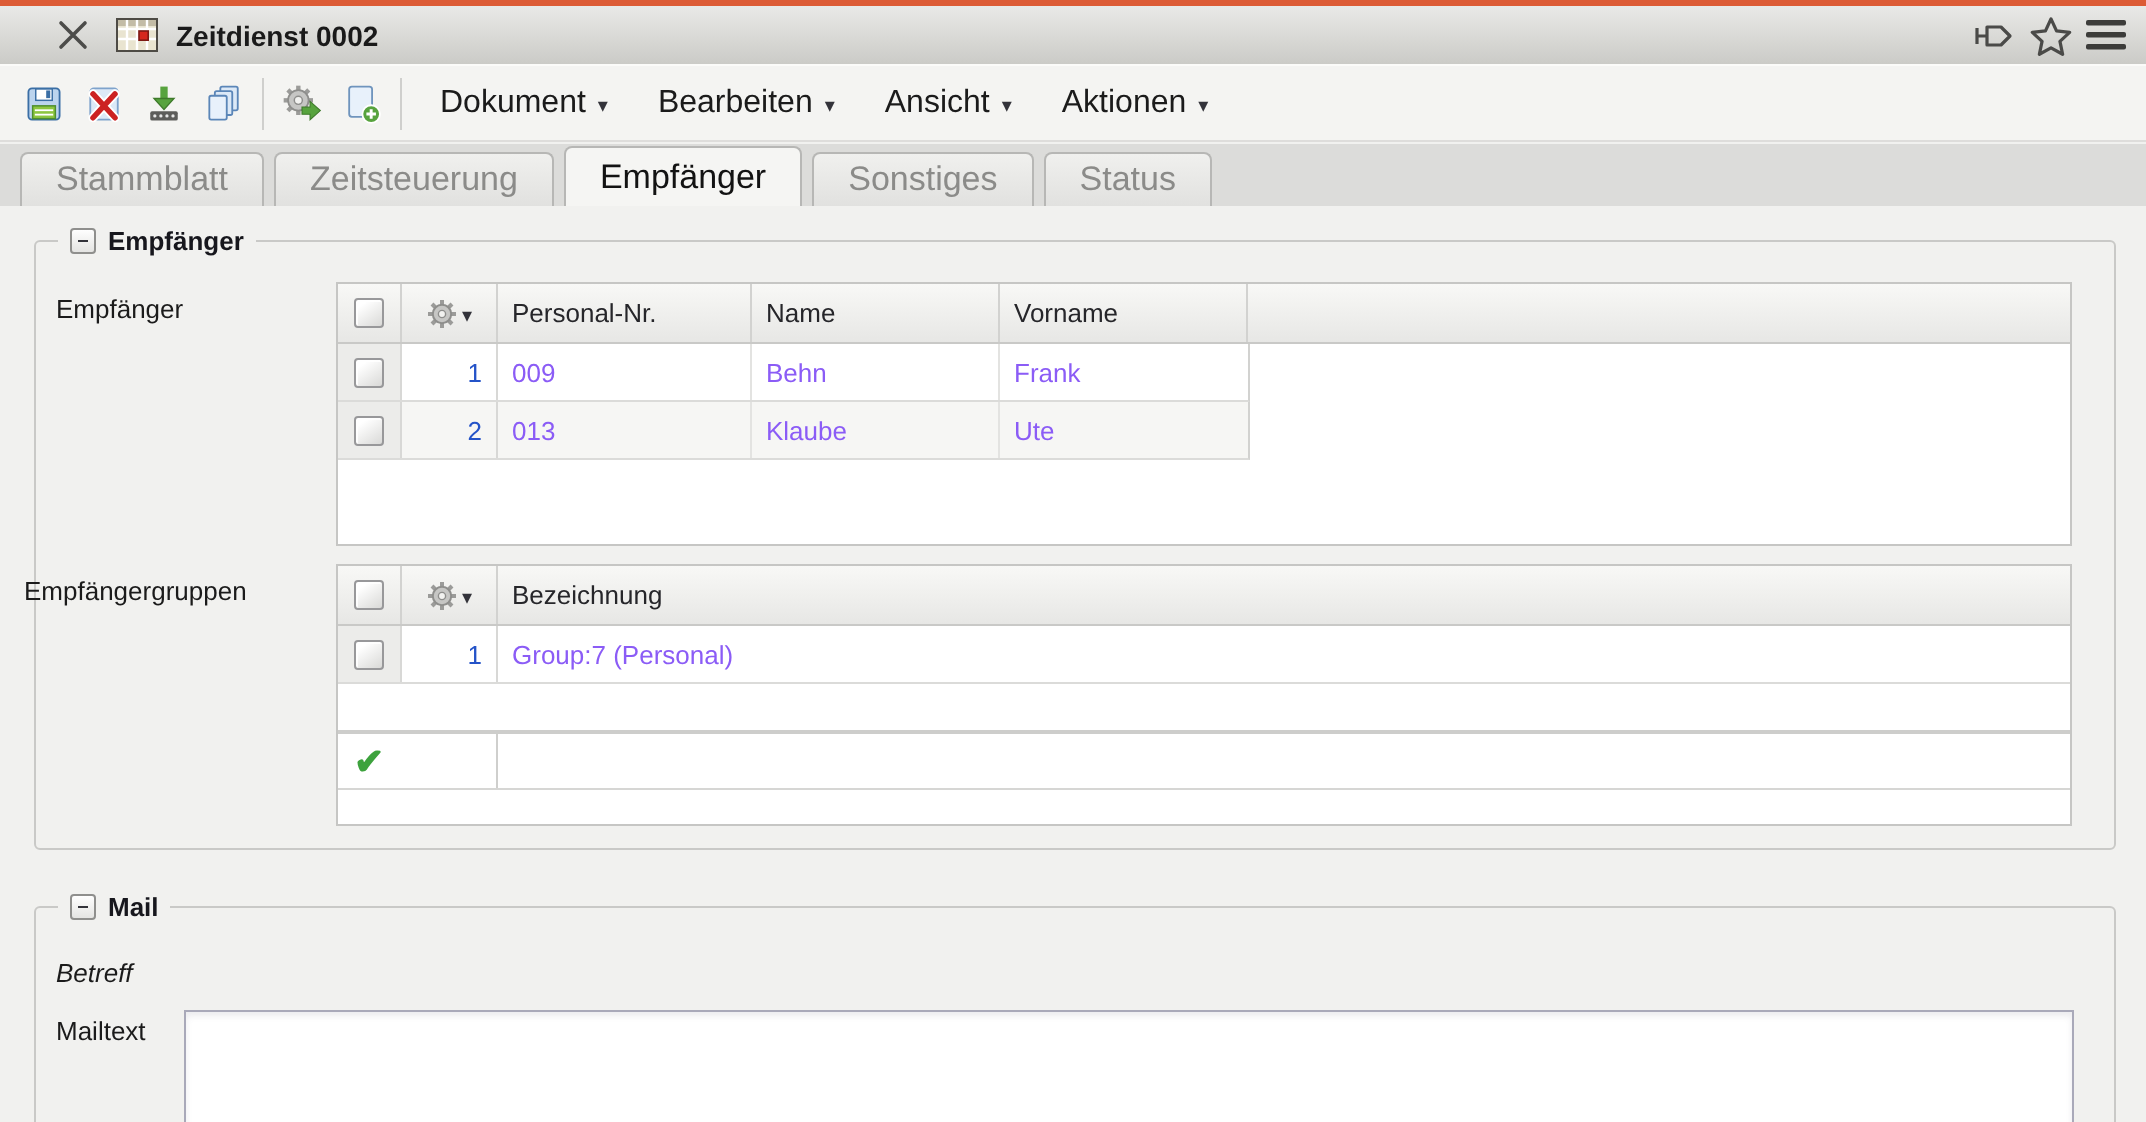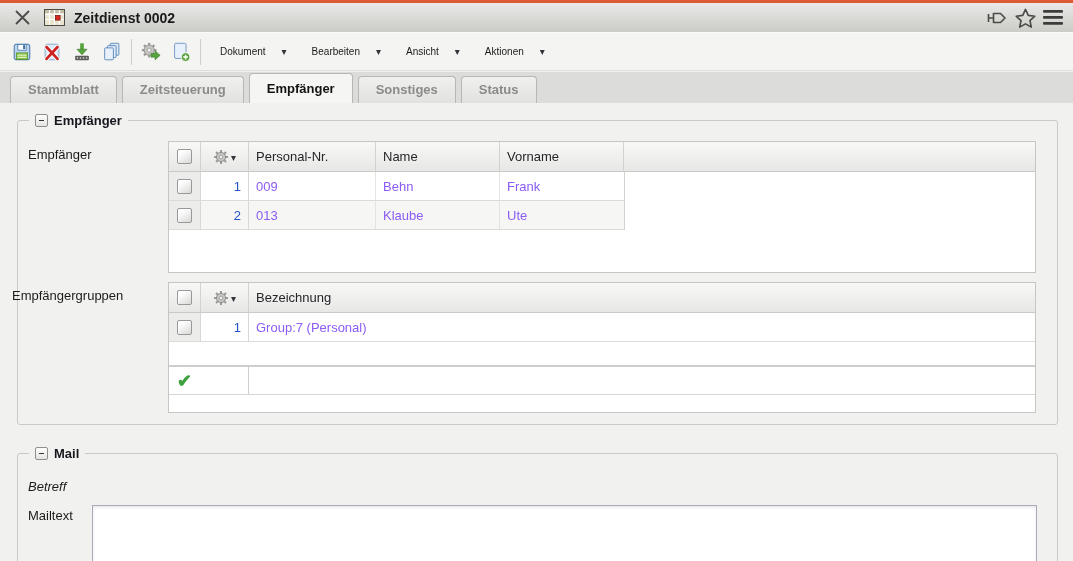--- a/index.html
+++ b/index.html
@@ -8,48 +8,49 @@
     font-family:"Liberation Sans", sans-serif; background:#f1f1ef;
     -webkit-font-smoothing:antialiased;
   }
   
   .titlebar {
     position:absolute; left:0; top:0; width:100%; height:32px; box-sizing:border-box;
     border-top:3px solid #dc5b35;
     background:linear-gradient(#e9e9e7,#cbcbc7);
     display:flex; align-items:center;
     box-shadow:0 1px 0 #fbfbf9;
+    padding-left:14px;
   }
   .titlebar .win-title { font-size:14px; font-weight:bold; color:#1a1a1a; margin-left:9px; }
   .tb-icon { display:flex; align-items:center; justify-content:center; cursor:default; }
   .close-btn { margin-left:11px; width:22px; }
   .doc-icon  { margin-left:11px; }
   .titlebar .spacer { flex:1; }
   .right-icons { display:flex; align-items:center; gap:7px; margin-right:10px; }
   
   .toolbar {
     position:absolute; left:0; top:33px; width:100%; height:38px; box-sizing:border-box;
     background:#f4f4f2; border-bottom:1px solid #dedddb;
     display:flex; align-items:center; padding-left:7px;
   }
   .tool-btn { width:30px; height:28px; display:flex; align-items:center; justify-content:center; border-radius:3px; }
   .tool-sep { width:1px; height:26px; background:#cfcfcd; margin:0 4px; }
   .menu-btn {
-    display:flex; align-items:center; gap:16px; font-size:10px; color:#1b1b1b;
+    display:flex; align-items:center; gap:6px; font-size:16px; color:#1b1b1b;
     padding:5px 10px; margin-left:5px; border-radius:3px; white-space:nowrap;
   }
   .caret::after { content:"▾"; font-size:10px; color:#33333a; line-height:1; }
   
   .tabstrip {
     position:absolute; left:0; top:72px; width:100%; height:31px; box-sizing:border-box;
     background:#dcdcda; display:flex; align-items:flex-end; padding-left:10px; gap:5px;
   }
   .tab {
     box-sizing:border-box; height:27px; line-height:25px; padding:0 17px;
-    font-size:13px; font-weight:bold; color:#8b8b89;
+    font-size:17px; font-weight:normal; color:#8b8b89;
     background:linear-gradient(#f0f0ee,#e1e1df);
     border:1px solid #b7b7b5; border-bottom:none; border-radius:4px 4px 0 0;
     white-space:nowrap; cursor:default;
   }
   .tab.active { background:#f5f5f3; color:#131313; height:30px; line-height:29px; }
   
   .content { position:absolute; left:0; top:103px; width:1073px; height:458px; background:#f1f1ef; overflow:hidden; }
   .panel { position:absolute; border:1px solid #c9c9c7; border-radius:3px; }
   #panel-empfaenger { left:17px; top:17px;  width:1039px; height:303px; }
   #panel-mail       { left:17px; top:350px; width:1039px; height:135px; }

